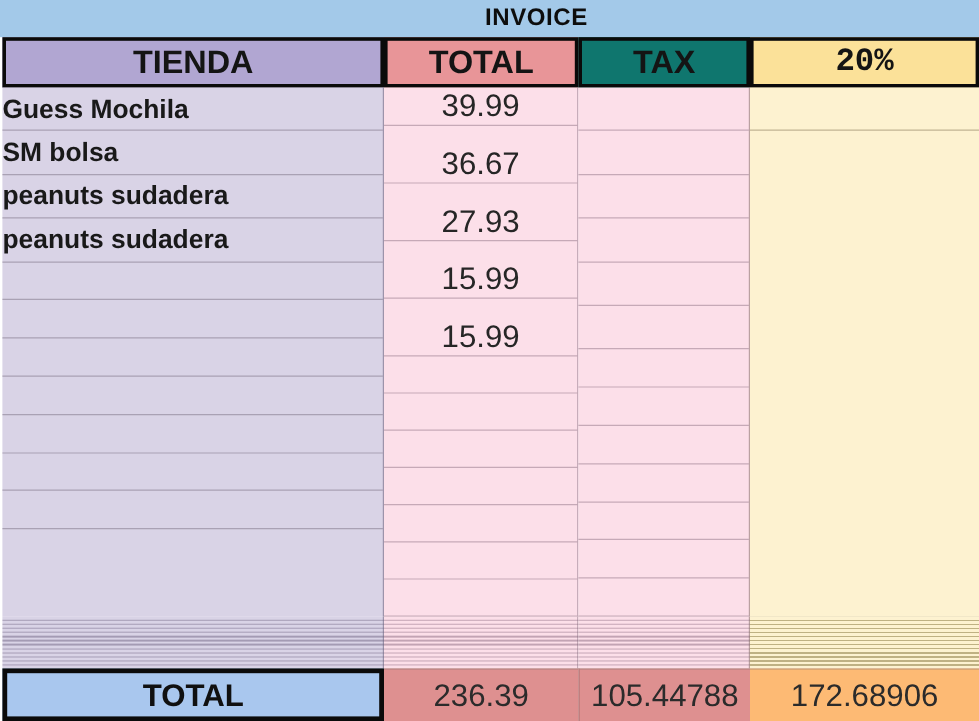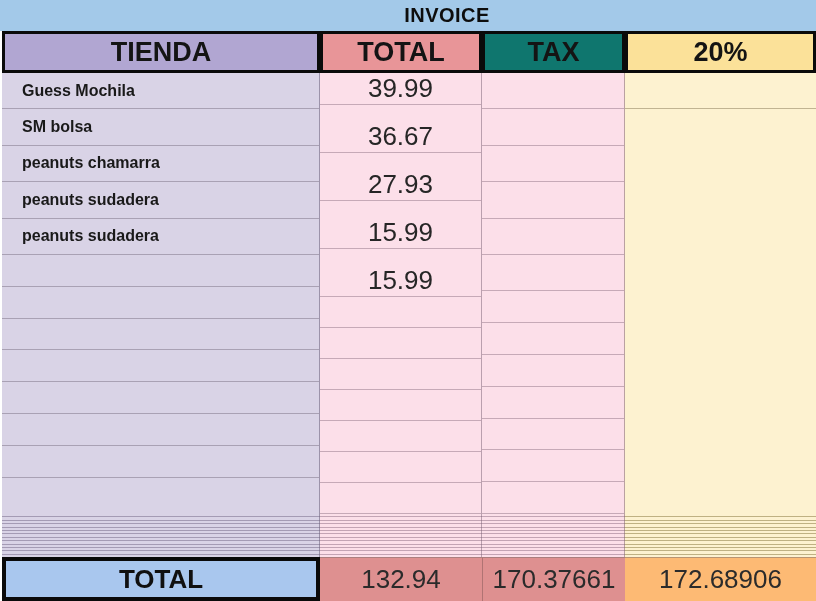--- a/index.html
+++ b/index.html
@@ -12,35 +12,35 @@
 
   
   .sheet{margin-left:2px;width:814px;}
 
   
   .header-row{display:flex;height:42px;}
   .hcell{box-sizing:border-box;border:3px solid #0a0a0a;display:flex;align-items:center;justify-content:center;font-weight:bold;font-size:27px;color:#141414;}
   .h-tienda{width:318px;background:#b1a6d2;}
   .h-total{width:162px;background:#e89598;}
   .h-tax{width:143px;background:#0f766e;}
-  .h-pct{width:191px;background:#fbe199;}
+  .h-pct{width:191px;background:#fbe199;font-family:Liberation Mono, monospace;}
 
   
   .body{display:flex;height:441px;}
   .col{box-sizing:border-box;display:flex;flex-direction:column;}
   .col-tienda{width:318px;background:#d9d3e6;border-right:1.5px solid rgba(105,95,120,0.55);}
   .col-total{width:162px;background:#fcdfe9;border-right:1.5px solid rgba(120,95,115,0.5);gap:16px;}
   .col-tax{width:143px;background:#fcdfe9;border-right:1.5px solid rgba(120,100,90,0.5);}
   .col-pct{width:191px;background:#fdf2d0;}
   .cell{box-sizing:border-box;border-bottom:1.5px solid rgba(110,100,120,0.45);display:flex;align-items:center;}
   .col-tax .cell,.col-total .cell{border-bottom-color:rgba(125,95,115,0.42);}
   .col-pct .cell{border-bottom-color:rgba(120,105,70,0.45);}
   .r-lg{height:36.4px;}
   .r-sm{height:31.8px;}
-  .name-cell{padding-left:20px;font-weight:bold;font-size:16px;color:#191919;}
+  .name-cell{padding-left:0;font-weight:bold;font-size:22px;color:#191919;}
   .num-cell{justify-content:center;font-size:26px;color:#262626;}
   .merged-cell{flex:1;}
 
   
   .stripes{display:flex;height:43px;}
   .stripe{box-sizing:border-box;}
   .s-tienda{width:318px;border-right:1.5px solid rgba(105,95,120,0.55);
     background:repeating-linear-gradient(180deg,#d9d3e6 0px,#d9d3e6 2.3px,#a49bb4 2.3px,#a49bb4 3.4px);}
   .s-total{width:162px;border-right:1.5px solid rgba(120,95,115,0.5);
     background:repeating-linear-gradient(180deg,#fcdfe9 0px,#fcdfe9 2.3px,#c3a4b4 2.3px,#c3a4b4 3.4px);}
@@ -73,21 +73,20 @@
       <div class="hcell h-total">TOTAL</div>
       <div class="hcell h-tax">TAX</div>
       <div class="hcell h-pct">20%</div>
     </div>
 
     <div class="body">
 
       <div class="col col-tienda">
         <div class="cell r-lg name-cell">Guess Mochila</div>
         <div class="cell r-lg name-cell">SM bolsa</div>
-        <div class="cell r-lg name-cell">peanuts chamarra</div>
         <div class="cell r-lg name-cell">peanuts sudadera</div>
         <div class="cell r-lg name-cell">peanuts sudadera</div>
         <div class="cell r-sm name-cell"></div>
         <div class="cell r-sm name-cell"></div>
         <div class="cell r-sm name-cell"></div>
         <div class="cell r-sm name-cell"></div>
         <div class="cell r-sm name-cell"></div>
         <div class="cell r-sm name-cell"></div>
         <div class="cell r-sm name-cell"></div>
       </div>
@@ -132,19 +131,19 @@
 
     <div class="stripes">
       <div class="stripe s-tienda"></div>
       <div class="stripe s-total"></div>
       <div class="stripe s-tax"></div>
       <div class="stripe s-pct"></div>
     </div>
 
     <div class="total-row">
       <div class="t-label">TOTAL</div>
-      <div class="t-val t-total">132.94</div>
-      <div class="t-val t-tax">170.37661</div>
+      <div class="t-val t-total">236.39</div>
+      <div class="t-val t-tax">105.44788</div>
       <div class="t-val t-pct">172.68906</div>
     </div>
 
   </div>
 </div>
 
 </body></html>

